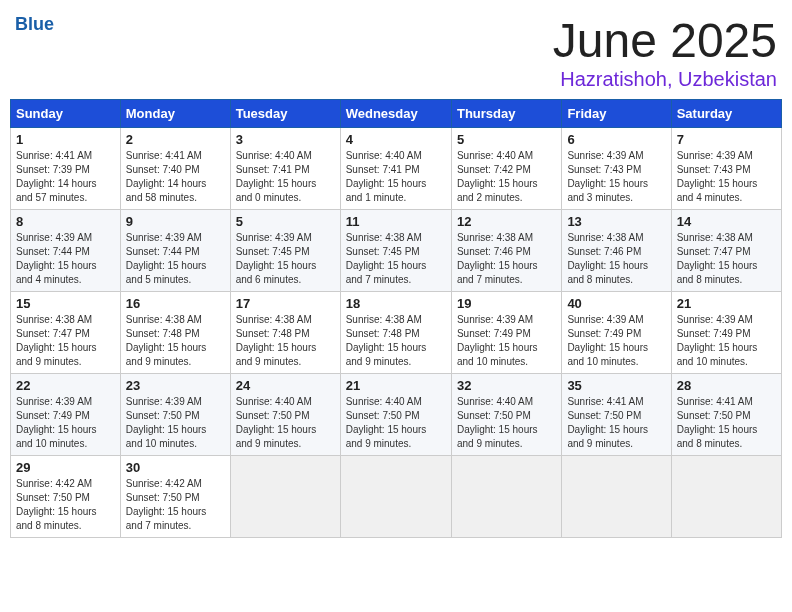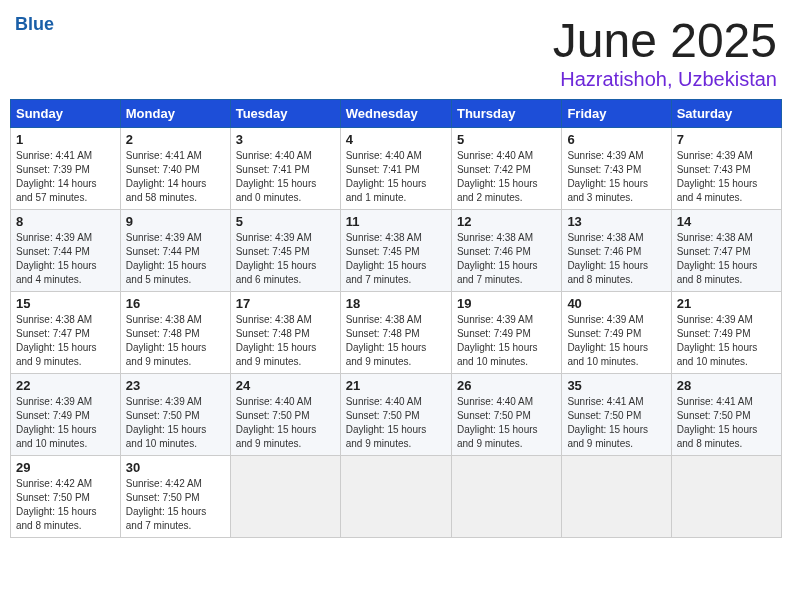--- a/index.html
+++ b/index.html
@@ -300,21 +300,21 @@
 and 9 minutes.</div>
         </td>
         <td>
           <span class="day-number">21</span>
           <div class="day-info" style="white-space: pre-line;">Sunrise: 4:40 AM
 Sunset: 7:50 PM
 Daylight: 15 hours
 and 9 minutes.</div>
         </td>
         <td>
-          <span class="day-number">26</span>
+          <span class="day-number">32</span>
           <div class="day-info" style="white-space: pre-line;">Sunrise: 4:40 AM
 Sunset: 7:50 PM
 Daylight: 15 hours
 and 9 minutes.</div>
         </td>
         <td>
           <span class="day-number">35</span>
           <div class="day-info" style="white-space: pre-line;">Sunrise: 4:41 AM
 Sunset: 7:50 PM
 Daylight: 15 hours

